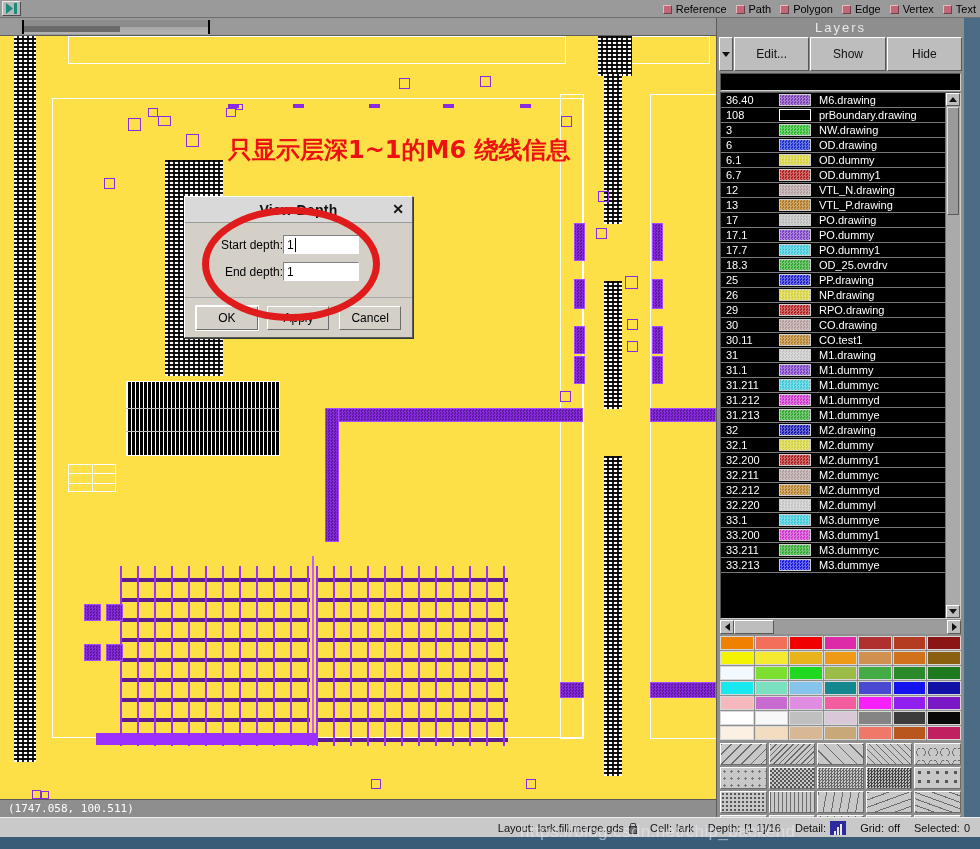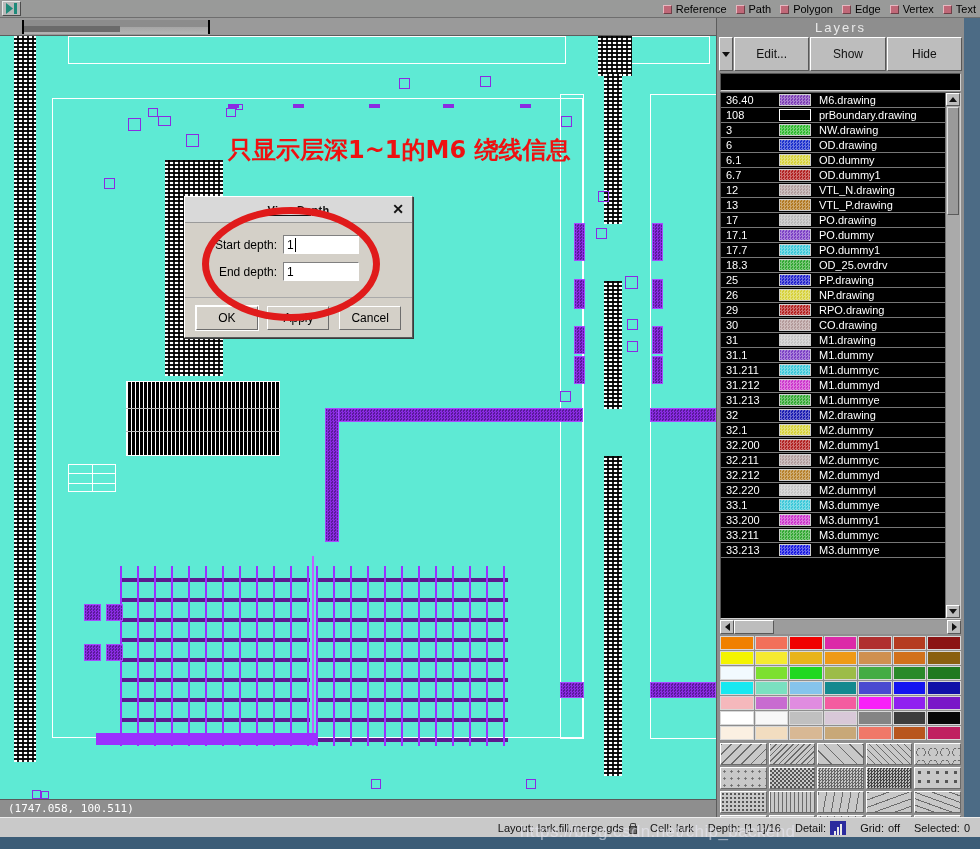--- a/index.html
+++ b/index.html
@@ -61,21 +61,21 @@
   .ruler-label {
     position: absolute; left: 22px; top: 1px; width: 188px;
     text-align: center; font-size: 10px; color: #fff; line-height: 12px;
     text-shadow: 0 0 1px #000;
     margin-top: 48px;
   }
 
   
   .canvas {
     position: absolute; left: 0; top: 36px; width: 820px; height: 763px;
-    background: #5eead4; overflow: hidden;
+    background: #fde047; overflow: hidden;
   }
   .annotation-cn {
     position: absolute; left: 228px; top: 98px;
     font-size: 24px; font-weight: bold; color: #ee1111;
     letter-spacing: 0px; z-index: 30;
     white-space: nowrap;
     font-family: "DejaVu Sans", sans-serif;
   }
 
   
@@ -110,31 +110,30 @@
     background: #d4d0c8; z-index: 60;
     border-top: 1px solid #ffffff; border-left: 1px solid #ffffff;
     border-right: 1px solid #5a5a5a; border-bottom: 1px solid #5a5a5a;
     box-shadow: 1px 1px 0 #3a3a3a;
   }
   .dlg-title {
     position: relative; height: 26px; background: #d9d9d9;
     border-bottom: 1px solid #9a9a9a;
     display: flex; align-items: center; justify-content: center;
   }
-  .dlg-title .t { font-size: 11px; color: #111; font-weight: bold; letter-spacing: .3px; text-decoration: underline; }
+  .dlg-title .t { font-size: 14px; color: #111; font-weight: bold; letter-spacing: .3px; }
   .dlg-close {
     position: absolute; right: 6px; top: 4px; width: 16px; height: 16px;
     display: flex; align-items: center; justify-content: center;
     font-size: 14px; color: #111; font-weight: bold; cursor: pointer;
   }
   .dlg-body { padding: 12px 14px 6px 14px; }
   .field-row { display: flex; align-items: center; margin-bottom: 8px; }
   .field-row .lbl {
     width: 84px; text-align: right; font-size: 12px; color: #000;
-    padding-right: 6px;
   }
   .field-row .inp {
     width: 76px; height: 19px; background: #fff;
     border-top: 1px solid #808080; border-left: 1px solid #808080;
     border-right: 1px solid #fff; border-bottom: 1px solid #fff;
     font-size: 12px; color: #000; padding: 1px 3px; line-height: 16px;
     font-family: "Liberation Sans", sans-serif;
   }
   .field-row .inp.focused { position: relative; }
   .field-row .inp.focused::after {
@@ -588,20 +587,25 @@
           </div>
           <div class="lrow">
             <span class="num">29</span>
             <span class="sw" style="background: repeating-conic-gradient(rgba(255, 255, 255, 0.35) 0%, rgba(255, 255, 255, 0.35) 25%, transparent 0%, transparent 50%) 0% 0% / 3px 3px rgb(178, 34, 34);"></span>
             <span class="nm">RPO.drawing</span>
           </div>
           <div class="lrow">
             <span class="num">30</span>
             <span class="sw" style="background: repeating-conic-gradient(rgba(255, 255, 255, 0.35) 0%, rgba(255, 255, 255, 0.35) 25%, transparent 0%, transparent 50%) 0% 0% / 3px 3px rgb(179, 154, 154);"></span>
             <span class="nm">CO.drawing</span>
+          </div>
+          <div class="lrow">
+            <span class="num">30.11</span>
+            <span class="sw" style="background: repeating-conic-gradient(rgba(255, 255, 255, 0.35) 0%, rgba(255, 255, 255, 0.35) 25%, transparent 0%, transparent 50%) 0% 0% / 3px 3px rgb(181, 128, 42);"></span>
+            <span class="nm">CO.test1</span>
           </div>
           <div class="lrow">
             <span class="num">31</span>
             <span class="sw" style="background: repeating-conic-gradient(rgba(255, 255, 255, 0.35) 0%, rgba(255, 255, 255, 0.35) 25%, transparent 0%, transparent 50%) 0% 0% / 3px 3px rgb(196, 196, 196);"></span>
             <span class="nm">M1.drawing</span>
           </div>
           <div class="lrow">
             <span class="num">31.1</span>
             <span class="sw" style="background: repeating-conic-gradient(rgba(255, 255, 255, 0.35) 0%, rgba(255, 255, 255, 0.35) 25%, transparent 0%, transparent 50%) 0% 0% / 3px 3px rgb(123, 63, 196);"></span>
             <span class="nm">M1.dummy</span>

